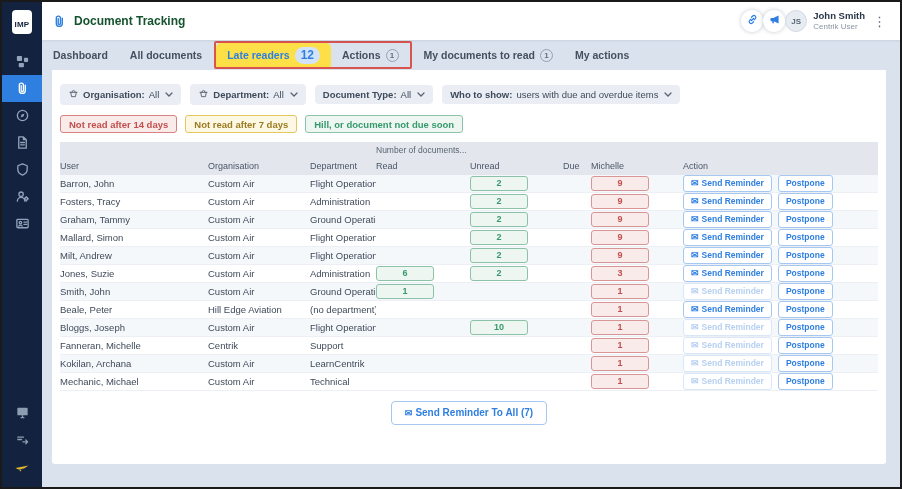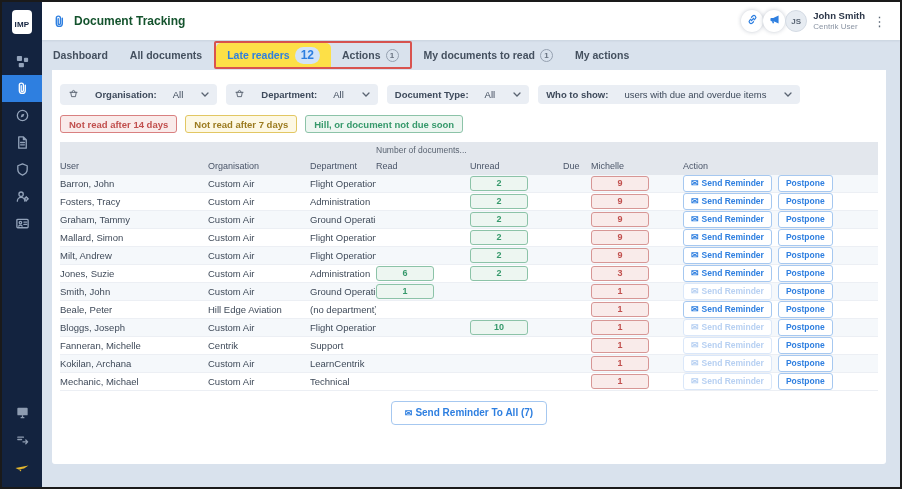--- a/index.html
+++ b/index.html
@@ -36,21 +36,21 @@
   .tabbar { height:30px; display:flex; align-items:stretch; padding-left:0; background:var(--page-bg,#d9e2ed); }
   .tabs { display:flex; align-items:stretch; }
   .tab { display:flex; align-items:center; gap:5px; padding:0 11px; font-size:10.5px; font-weight:600; color:#44505f; cursor:pointer; white-space:nowrap; }
   .tab.active { background:#fde047; border-radius:5px 5px 0 0; color:var(--accent,#2e7fe0); }
   .tab-badge.pill { background:#d2e3f9; color:var(--accent,#2e7fe0); font-size:12px; font-weight:700; padding:1.5px 6px; border-radius:9px; }
   .tab-badge.circle { width:13px; height:13px; border:1px solid #96a1b1; border-radius:50%; color:#66707f; font-size:8px; font-weight:600; display:inline-flex; align-items:center; justify-content:center; }
   .highlight-group { display:flex; align-items:stretch; border:2px solid var(--highlight,#d9534f); border-radius:2px; margin:1px 1px; }
   
   .card { margin:0 14px 0 10px; height:394px; background:#fff; border-radius:0 0 3px 3px; padding:14px 8px 0; position:relative; z-index:1; }
   .filters { display:flex; gap:9px; align-items:center; }
-  .chip { display:inline-flex; align-items:center; gap:16px; background:#eaeef4; border:none; border-radius:4px; padding:4px 8px; font-size:9.5px; color:#3e4a5b; cursor:pointer; font-family:inherit; }
+  .chip { display:inline-flex; align-items:center; gap:4px; background:#eaeef4; border:none; border-radius:4px; padding:4px 8px; font-size:9.5px; color:#3e4a5b; cursor:pointer; font-family:inherit; }
   .chip b { font-weight:700; }
   .chip .chev { display:flex; margin-left:2px; }
   .legend { display:flex; gap:8px; margin-top:10px; }
   .legend-pill { font-size:9.5px; font-weight:700; padding:2.5px 8px; border-radius:3px; border:1px solid; }
   .legend-pill.red { background:var(--red-bg,#f9ebea); border-color:#d98080; color:var(--red,#c14f4d); }
   .legend-pill.yellow { background:var(--yellow-bg,#fdf8e4); border-color:var(--yellow-border,#e2c763); color:var(--yellow,#9b7b20); }
   .legend-pill.green { background:var(--green-bg,#edf6f1); border-color:var(--green-border,#8cc3a8); color:var(--green,#36996b); }
   
   .table { margin-top:9px; }
   .grid { display:grid; grid-template-columns:148px 102px 66px 94px 93px 28px 92px 1fr; align-items:center; }

